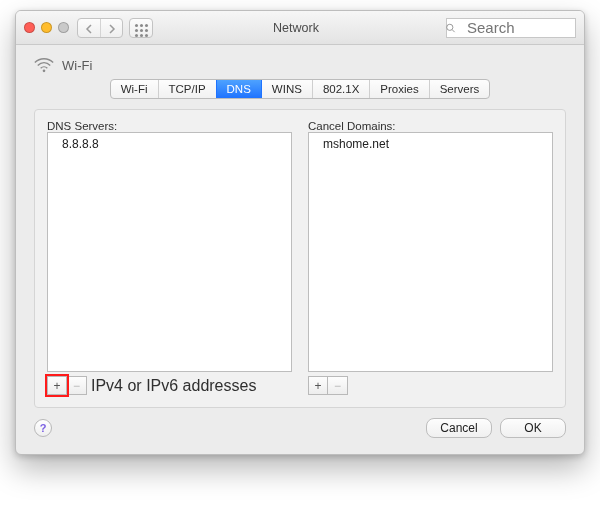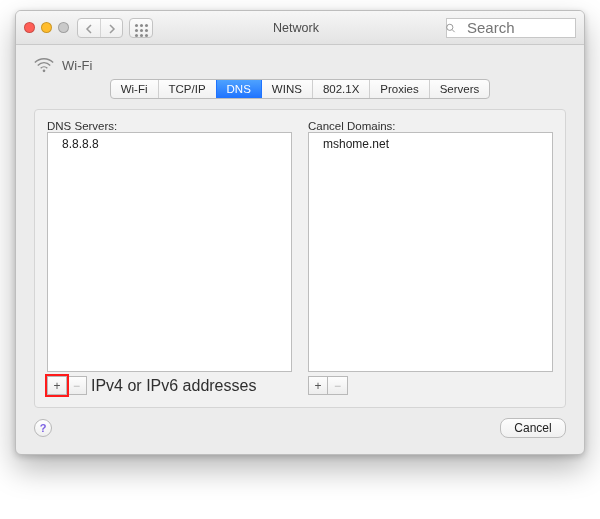--- a/index.html
+++ b/index.html
@@ -276,15 +276,16 @@
       </div>
     </div>
   </div>
 
   <div class="footer">
     <div class="help">
       <span>?</span>
     </div>
     <div class="spacer"></div>
     <div class="btn-std">Cancel</div>
+    <div class="btn-std">OK</div>
   </div>
 
 </div>
 
 </body></html>

